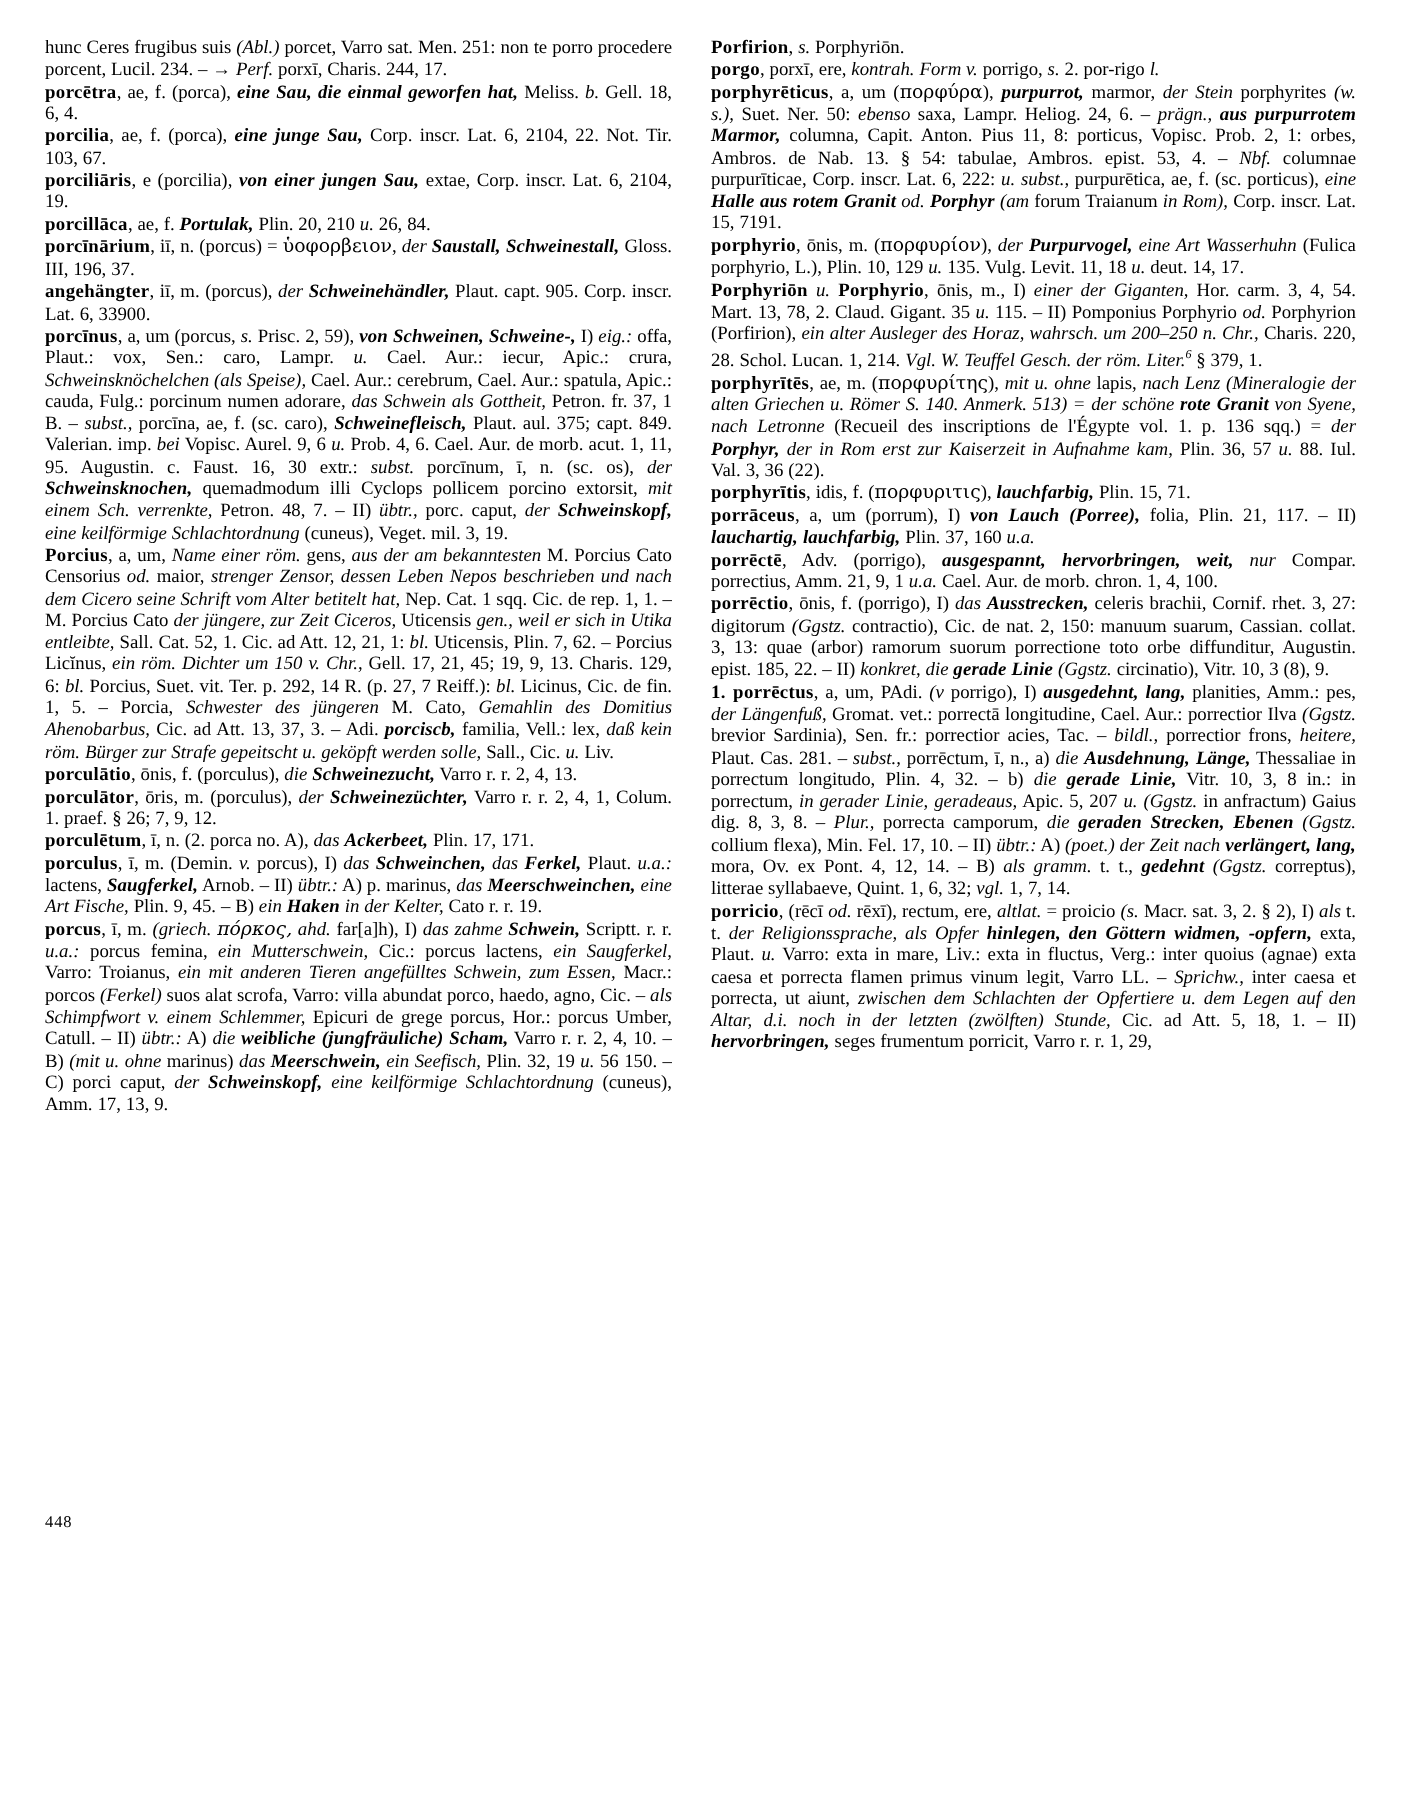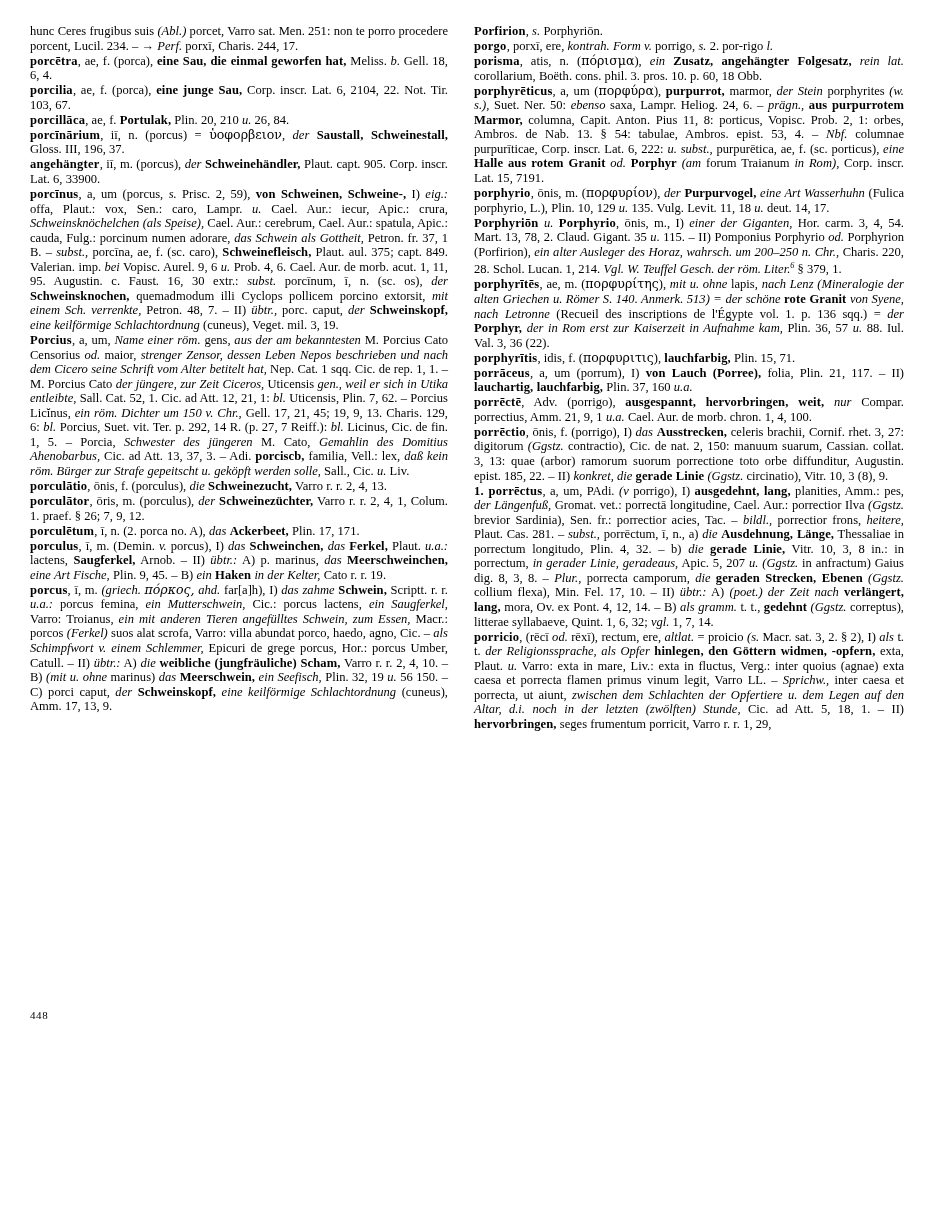--- a/index.html
+++ b/index.html
@@ -48,21 +48,21 @@
     margin: 0 0 0.5px 0;
     padding: 0;
     text-indent: 0;
   }
   .entry + .entry { margin-top: 0.5px; }
   .hw {
     font-weight: bold;
     letter-spacing: 0.25px;
   }
   .it { font-style: italic; }
-  .bi { font-weight: bold; letter-spacing: 0.1px; }
+  .bi { font-style: italic; font-weight: bold; letter-spacing: 0.1px; }
   .gr { font-family: "DejaVu Serif", "Liberation Serif", serif; }
   .sup { font-size: 8px; vertical-align: super; font-style: italic; }
   .pagenum {
     position: absolute;
     left: 30px;
     bottom: 4px;
     font-size: 11px;
     letter-spacing: 0.6px;
     font-family: "Liberation Serif", "DejaVu Serif", serif;
   }
@@ -70,36 +70,36 @@
 </head>
 <body>
 
 <div class="page">
   <div class="columns">
 
     <div class="col left" id="left-col">
         <p class="entry">hunc Ceres frugibus suis <span class="it">(Abl.)</span> porcet, Varro sat. Men. 251: non te porro procedere porcent, Lucil. 234. – → <span class="it">Perf.</span> porxī, Charis. 244, 17.</p>
         <p class="entry"><span class="hw">porcētra</span>, ae, f. (porca), <span class="bi">eine Sau, die einmal geworfen hat,</span> Meliss. <span class="it">b.</span> Gell. 18, 6, 4.</p>
         <p class="entry"><span class="hw">porcilia</span>, ae, f. (porca), <span class="bi">eine junge Sau,</span> Corp. inscr. Lat. 6, 2104, 22. Not. Tir. 103, 67.</p>
+        <p class="entry"><span class="hw">porciliāris</span>, e (porcilia), <span class="bi">von einer jungen Sau,</span> extae, Corp. inscr. Lat. 6, 2104, 19.</p>
         <p class="entry"><span class="hw">porcillāca</span>, ae, f. <span class="bi">Portulak,</span> Plin. 20, 210 <span class="it">u.</span> 26, 84.</p>
         <p class="entry"><span class="hw">porcīnārium</span>, iī, n. (porcus) = <span class="gr">ὑοφορβειον</span>, <span class="it">der</span> <span class="bi">Saustall, Schweinestall,</span> Gloss. III, 196, 37.</p>
         <p class="entry"><span class="hw">angehängter</span>, iī, m. (porcus), <span class="it">der</span> <span class="bi">Schweinehändler,</span> Plaut. capt. 905. Corp. inscr. Lat. 6, 33900.</p>
         <p class="entry"><span class="hw">porcīnus</span>, a, um (porcus, <span class="it">s.</span> Prisc. 2, 59), <span class="bi">von Schweinen, Schweine-,</span> I) <span class="it">eig.:</span> offa, Plaut.: vox, Sen.: caro, Lampr. <span class="it">u.</span> Cael. Aur.: iecur, Apic.: crura, <span class="it">Schweinsknöchelchen (als Speise),</span> Cael. Aur.: cerebrum, Cael. Aur.: spatula, Apic.: cauda, Fulg.: porcinum numen adorare, <span class="it">das Schwein als Gottheit,</span> Petron. fr. 37, 1 B. – <span class="it">subst.,</span> porcīna, ae, f. (sc. caro), <span class="bi">Schweinefleisch,</span> Plaut. aul. 375; capt. 849. Valerian. imp. <span class="it">bei</span> Vopisc. Aurel. 9, 6 <span class="it">u.</span> Prob. 4, 6. Cael. Aur. de morb. acut. 1, 11, 95. Augustin. c. Faust. 16, 30 extr.: <span class="it">subst.</span> porcīnum, ī, n. (sc. os), <span class="it">der</span> <span class="bi">Schweinsknochen,</span> quemadmodum illi Cyclops pollicem porcino extorsit, <span class="it">mit einem Sch. verrenkte,</span> Petron. 48, 7. – II) <span class="it">übtr.,</span> porc. caput, <span class="it">der</span> <span class="bi">Schweinskopf,</span> <span class="it">eine keilförmige Schlachtordnung</span> (cuneus), Veget. mil. 3, 19.</p>
         <p class="entry"><span class="hw">Porcius</span>, a, um, <span class="it">Name einer röm.</span> gens, <span class="it">aus der am bekanntesten</span> M. Porcius Cato Censorius <span class="it">od.</span> maior, <span class="it">strenger Zensor, dessen Leben Nepos beschrieben und nach dem Cicero seine Schrift vom Alter betitelt hat,</span> Nep. Cat. 1 sqq. Cic. de rep. 1, 1. – M. Porcius Cato <span class="it">der jüngere, zur Zeit Ciceros,</span> Uticensis <span class="it">gen., weil er sich in Utika entleibte,</span> Sall. Cat. 52, 1. Cic. ad Att. 12, 21, 1: <span class="it">bl.</span> Uticensis, Plin. 7, 62. – Porcius Licĭnus, <span class="it">ein röm. Dichter um 150 v. Chr.,</span> Gell. 17, 21, 45; 19, 9, 13. Charis. 129, 6: <span class="it">bl.</span> Porcius, Suet. vit. Ter. p. 292, 14 R. (p. 27, 7 Reiff.): <span class="it">bl.</span> Licinus, Cic. de fin. 1, 5. – Porcia, <span class="it">Schwester des jüngeren</span> M. Cato, <span class="it">Gemahlin des Domitius Ahenobarbus,</span> Cic. ad Att. 13, 37, 3. – Adi. <span class="bi">porciscb,</span> familia, Vell.: lex, <span class="it">daß kein röm. Bürger zur Strafe gepeitscht u. geköpft werden solle,</span> Sall., Cic. <span class="it">u.</span> Liv.</p>
         <p class="entry"><span class="hw">porculātio</span>, ōnis, f. (porculus), <span class="it">die</span> <span class="bi">Schweinezucht,</span> Varro r. r. 2, 4, 13.</p>
         <p class="entry"><span class="hw">porculātor</span>, ōris, m. (porculus), <span class="it">der</span> <span class="bi">Schweinezüchter,</span> Varro r. r. 2, 4, 1, Colum. 1. praef. § 26; 7, 9, 12.</p>
         <p class="entry"><span class="hw">porculētum</span>, ī, n. (2. porca no. A), <span class="it">das</span> <span class="bi">Ackerbeet,</span> Plin. 17, 171.</p>
         <p class="entry"><span class="hw">porculus</span>, ī, m. (Demin. <span class="it">v.</span> porcus), I) <span class="it">das</span> <span class="bi">Schweinchen,</span> <span class="it">das</span> <span class="bi">Ferkel,</span> Plaut. <span class="it">u.a.:</span> lactens, <span class="bi">Saugferkel,</span> Arnob. – II) <span class="it">übtr.:</span> A) p. marinus, <span class="it">das</span> <span class="bi">Meerschweinchen,</span> <span class="it">eine Art Fische,</span> Plin. 9, 45. – B) <span class="it">ein</span> <span class="bi">Haken</span> <span class="it">in der Kelter,</span> Cato r. r. 19.</p>
         <p class="entry"><span class="hw">porcus</span>, ī, m. <span class="it">(griech.</span> <span class="gr it">πόρκος,</span> <span class="it">ahd.</span> far[a]h), I) <span class="it">das zahme</span> <span class="bi">Schwein,</span> Scriptt. r. r. <span class="it">u.a.:</span> porcus femina, <span class="it">ein Mutterschwein,</span> Cic.: porcus lactens, <span class="it">ein Saugferkel,</span> Varro: Troianus, <span class="it">ein mit anderen Tieren angefülltes Schwein, zum Essen,</span> Macr.: porcos <span class="it">(Ferkel)</span> suos alat scrofa, Varro: villa abundat porco, haedo, agno, Cic. – <span class="it">als Schimpfwort v. einem Schlemmer,</span> Epicuri de grege porcus, Hor.: porcus Umber, Catull. – II) <span class="it">übtr.:</span> A) <span class="it">die</span> <span class="bi">weibliche (jungfräuliche) Scham,</span> Varro r. r. 2, 4, 10. – B) <span class="it">(mit u. ohne</span> marinus) <span class="it">das</span> <span class="bi">Meerschwein,</span> <span class="it">ein Seefisch,</span> Plin. 32, 19 <span class="it">u.</span> 56 150. – C) porci caput, <span class="it">der</span> <span class="bi">Schweinskopf,</span> <span class="it">eine keilförmige Schlachtordnung</span> (cuneus), Amm. 17, 13, 9.</p>
       </div>
 
     <div class="col right" id="right-col">
         <p class="entry"><span class="hw">Porfirion</span>, <span class="it">s.</span> Porphyriōn.</p>
         <p class="entry"><span class="hw">porgo</span>, porxī, ere, <span class="it">kontrah. Form v.</span> porrigo, <span class="it">s.</span> 2. por-rigo <span class="it">l.</span></p>
-        <p class="entry"><span class="hw">porisma</span>, atis, n. (<span class="gr">πόρισμα</span>), <span class="it">ein</span> <span class="bi">Zusatz, angehängter Folgesatz,</span> <span class="it">rein lat.</span> corollarium, Boëth. cons. phil. 3. pros. 10. p. 60, 18 Obb.</p>
         <p class="entry"><span class="hw">porphyrēticus</span>, a, um (<span class="gr">πορφύρα</span>), <span class="bi">purpurrot,</span> marmor, <span class="it">der Stein</span> porphyrites <span class="it">(w. s.),</span> Suet. Ner. 50: <span class="it">ebenso</span> saxa, Lampr. Heliog. 24, 6. – <span class="it">prägn.,</span> <span class="bi">aus purpurrotem Marmor,</span> columna, Capit. Anton. Pius 11, 8: porticus, Vopisc. Prob. 2, 1: orbes, Ambros. de Nab. 13. § 54: tabulae, Ambros. epist. 53, 4. – <span class="it">Nbf.</span> columnae purpurīticae, Corp. inscr. Lat. 6, 222: <span class="it">u. subst.,</span> purpurētica, ae, f. (sc. porticus), <span class="it">eine</span> <span class="bi">Halle aus rotem Granit</span> <span class="it">od.</span> <span class="bi">Porphyr</span> <span class="it">(am</span> forum Traianum <span class="it">in Rom),</span> Corp. inscr. Lat. 15, 7191.</p>
         <p class="entry"><span class="hw">porphyrio</span>, ōnis, m. (<span class="gr">πορφυρίον</span>), <span class="it">der</span> <span class="bi">Purpurvogel,</span> <span class="it">eine Art Wasserhuhn</span> (Fulica porphyrio, L.), Plin. 10, 129 <span class="it">u.</span> 135. Vulg. Levit. 11, 18 <span class="it">u.</span> deut. 14, 17.</p>
         <p class="entry"><span class="hw">Porphyriōn</span> <span class="it">u.</span> <span class="hw">Porphyrio</span>, ōnis, m., I) <span class="it">einer der Giganten,</span> Hor. carm. 3, 4, 54. Mart. 13, 78, 2. Claud. Gigant. 35 <span class="it">u.</span> 115. – II) Pomponius Porphyrio <span class="it">od.</span> Porphyrion (Porfirion), <span class="it">ein alter Ausleger des Horaz, wahrsch. um 200–250 n. Chr.,</span> Charis. 220, 28. Schol. Lucan. 1, 214. <span class="it">Vgl. W. Teuffel Gesch. der röm. Liter.<span class="sup">6</span></span> § 379, 1.</p>
         <p class="entry"><span class="hw">porphyrītēs</span>, ae, m. (<span class="gr">πορφυρίτης</span>), <span class="it">mit u. ohne</span> lapis, <span class="it">nach Lenz (Mineralogie der alten Griechen u. Römer S. 140. Anmerk. 513) = der schöne</span> <span class="bi">rote Granit</span> <span class="it">von Syene, nach Letronne</span> (Recueil des inscriptions de l'Égypte vol. 1. p. 136 sqq.) = <span class="it">der</span> <span class="bi">Porphyr,</span> <span class="it">der in Rom erst zur Kaiserzeit in Aufnahme kam,</span> Plin. 36, 57 <span class="it">u.</span> 88. Iul. Val. 3, 36 (22).</p>
         <p class="entry"><span class="hw">porphyrītis</span>, idis, f. (<span class="gr">πορφυριτις</span>), <span class="bi">lauchfarbig,</span> Plin. 15, 71.</p>
         <p class="entry"><span class="hw">porrāceus</span>, a, um (porrum), I) <span class="bi">von Lauch (Porree),</span> folia, Plin. 21, 117. – II) <span class="bi">lauchartig, lauchfarbig,</span> Plin. 37, 160 <span class="it">u.a.</span></p>
         <p class="entry"><span class="hw">porrēctē</span>, Adv. (porrigo), <span class="bi">ausgespannt, hervorbringen, weit,</span> <span class="it">nur</span> Compar. porrectius, Amm. 21, 9, 1 <span class="it">u.a.</span> Cael. Aur. de morb. chron. 1, 4, 100.</p>
         <p class="entry"><span class="hw">porrēctio</span>, ōnis, f. (porrigo), I) <span class="it">das</span> <span class="bi">Ausstrecken,</span> celeris brachii, Cornif. rhet. 3, 27: digitorum <span class="it">(Ggstz.</span> contractio), Cic. de nat. 2, 150: manuum suarum, Cassian. collat. 3, 13: quae (arbor) ramorum suorum porrectione toto orbe diffunditur, Augustin. epist. 185, 22. – II) <span class="it">konkret, die</span> <span class="bi">gerade Linie</span> <span class="it">(Ggstz.</span> circinatio), Vitr. 10, 3 (8), 9.</p>
         <p class="entry"><span class="hw">1. porrēctus</span>, a, um, PAdi. <span class="it">(v</span> porrigo), I) <span class="bi">ausgedehnt, lang,</span> planities, Amm.: pes, <span class="it">der Längenfuß,</span> Gromat. vet.: porrectā longitudine, Cael. Aur.: porrectior Ilva <span class="it">(Ggstz.</span> brevior Sardinia), Sen. fr.: porrectior acies, Tac. – <span class="it">bildl.,</span> porrectior frons, <span class="it">heitere,</span> Plaut. Cas. 281. – <span class="it">subst.,</span> porrēctum, ī, n., a) <span class="it">die</span> <span class="bi">Ausdehnung, Länge,</span> Thessaliae in porrectum longitudo, Plin. 4, 32. – b) <span class="it">die</span> <span class="bi">gerade Linie,</span> Vitr. 10, 3, 8 in.: in porrectum, <span class="it">in gerader Linie, geradeaus,</span> Apic. 5, 207 <span class="it">u. (Ggstz.</span> in anfractum) Gaius dig. 8, 3, 8. – <span class="it">Plur.,</span> porrecta camporum, <span class="it">die</span> <span class="bi">geraden Strecken, Ebenen</span> <span class="it">(Ggstz.</span> collium flexa), Min. Fel. 17, 10. – II) <span class="it">übtr.:</span> A) <span class="it">(poet.) der Zeit nach</span> <span class="bi">verlängert, lang,</span> mora, Ov. ex Pont. 4, 12, 14. – B) <span class="it">als gramm.</span> t. t., <span class="bi">gedehnt</span> <span class="it">(Ggstz.</span> correptus), litterae syllabaeve, Quint. 1, 6, 32; <span class="it">vgl.</span> 1, 7, 14.</p>
         <p class="entry"><span class="hw">porricio</span>, (rēcī <span class="it">od.</span> rēxī), rectum, ere, <span class="it">altlat.</span> = proicio <span class="it">(s.</span> Macr. sat. 3, 2. § 2), I) <span class="it">als</span> t. t. <span class="it">der Religionssprache, als Opfer</span> <span class="bi">hinlegen, den Göttern widmen, -opfern,</span> exta, Plaut. <span class="it">u.</span> Varro: exta in mare, Liv.: exta in fluctus, Verg.: inter quoius (agnae) exta caesa et porrecta flamen primus vinum legit, Varro LL. – <span class="it">Sprichw.,</span> inter caesa et porrecta, ut aiunt, <span class="it">zwischen dem Schlachten der Opfertiere u. dem Legen auf den Altar, d.i. noch in der letzten (zwölften) Stunde,</span> Cic. ad Att. 5, 18, 1. – II) <span class="bi">hervorbringen,</span> seges frumentum porricit, Varro r. r. 1, 29,</p>

